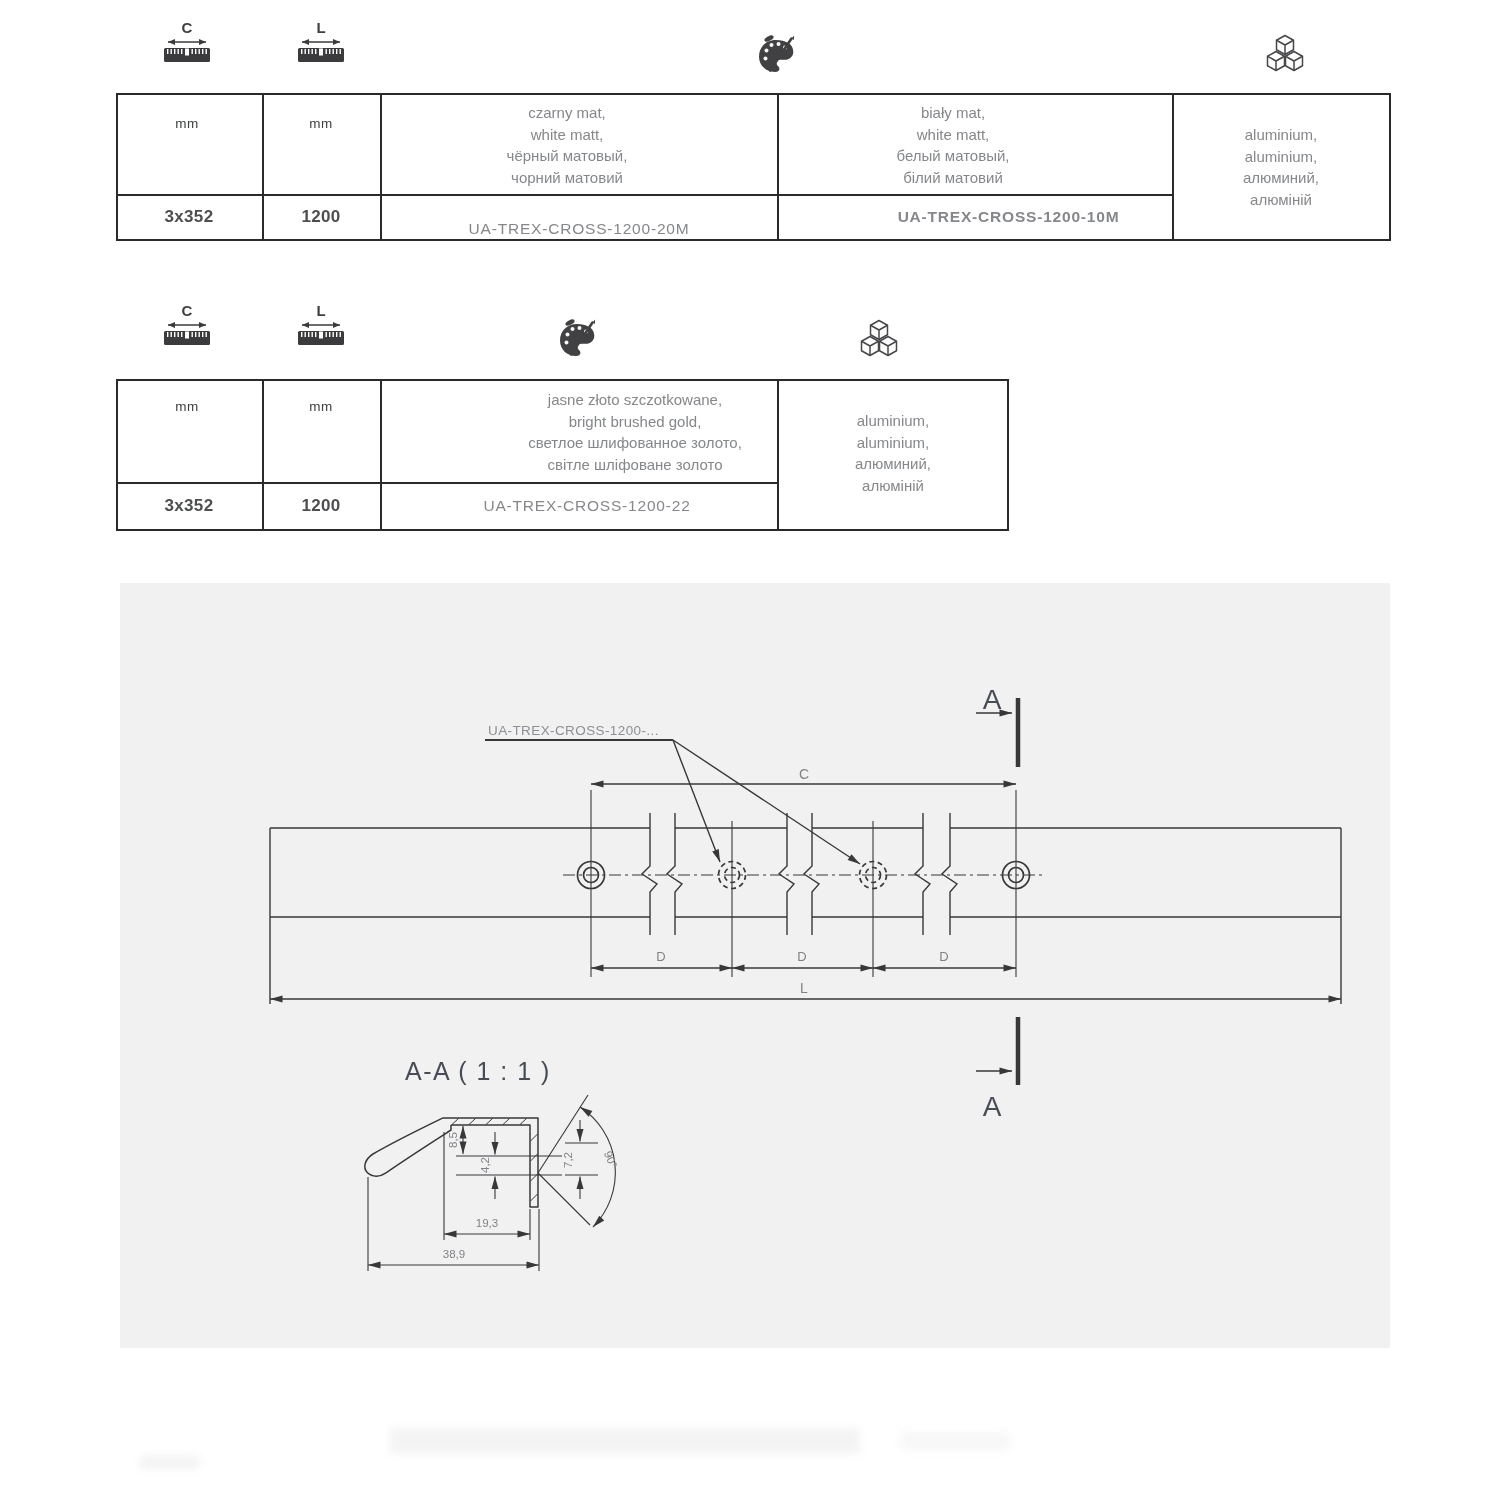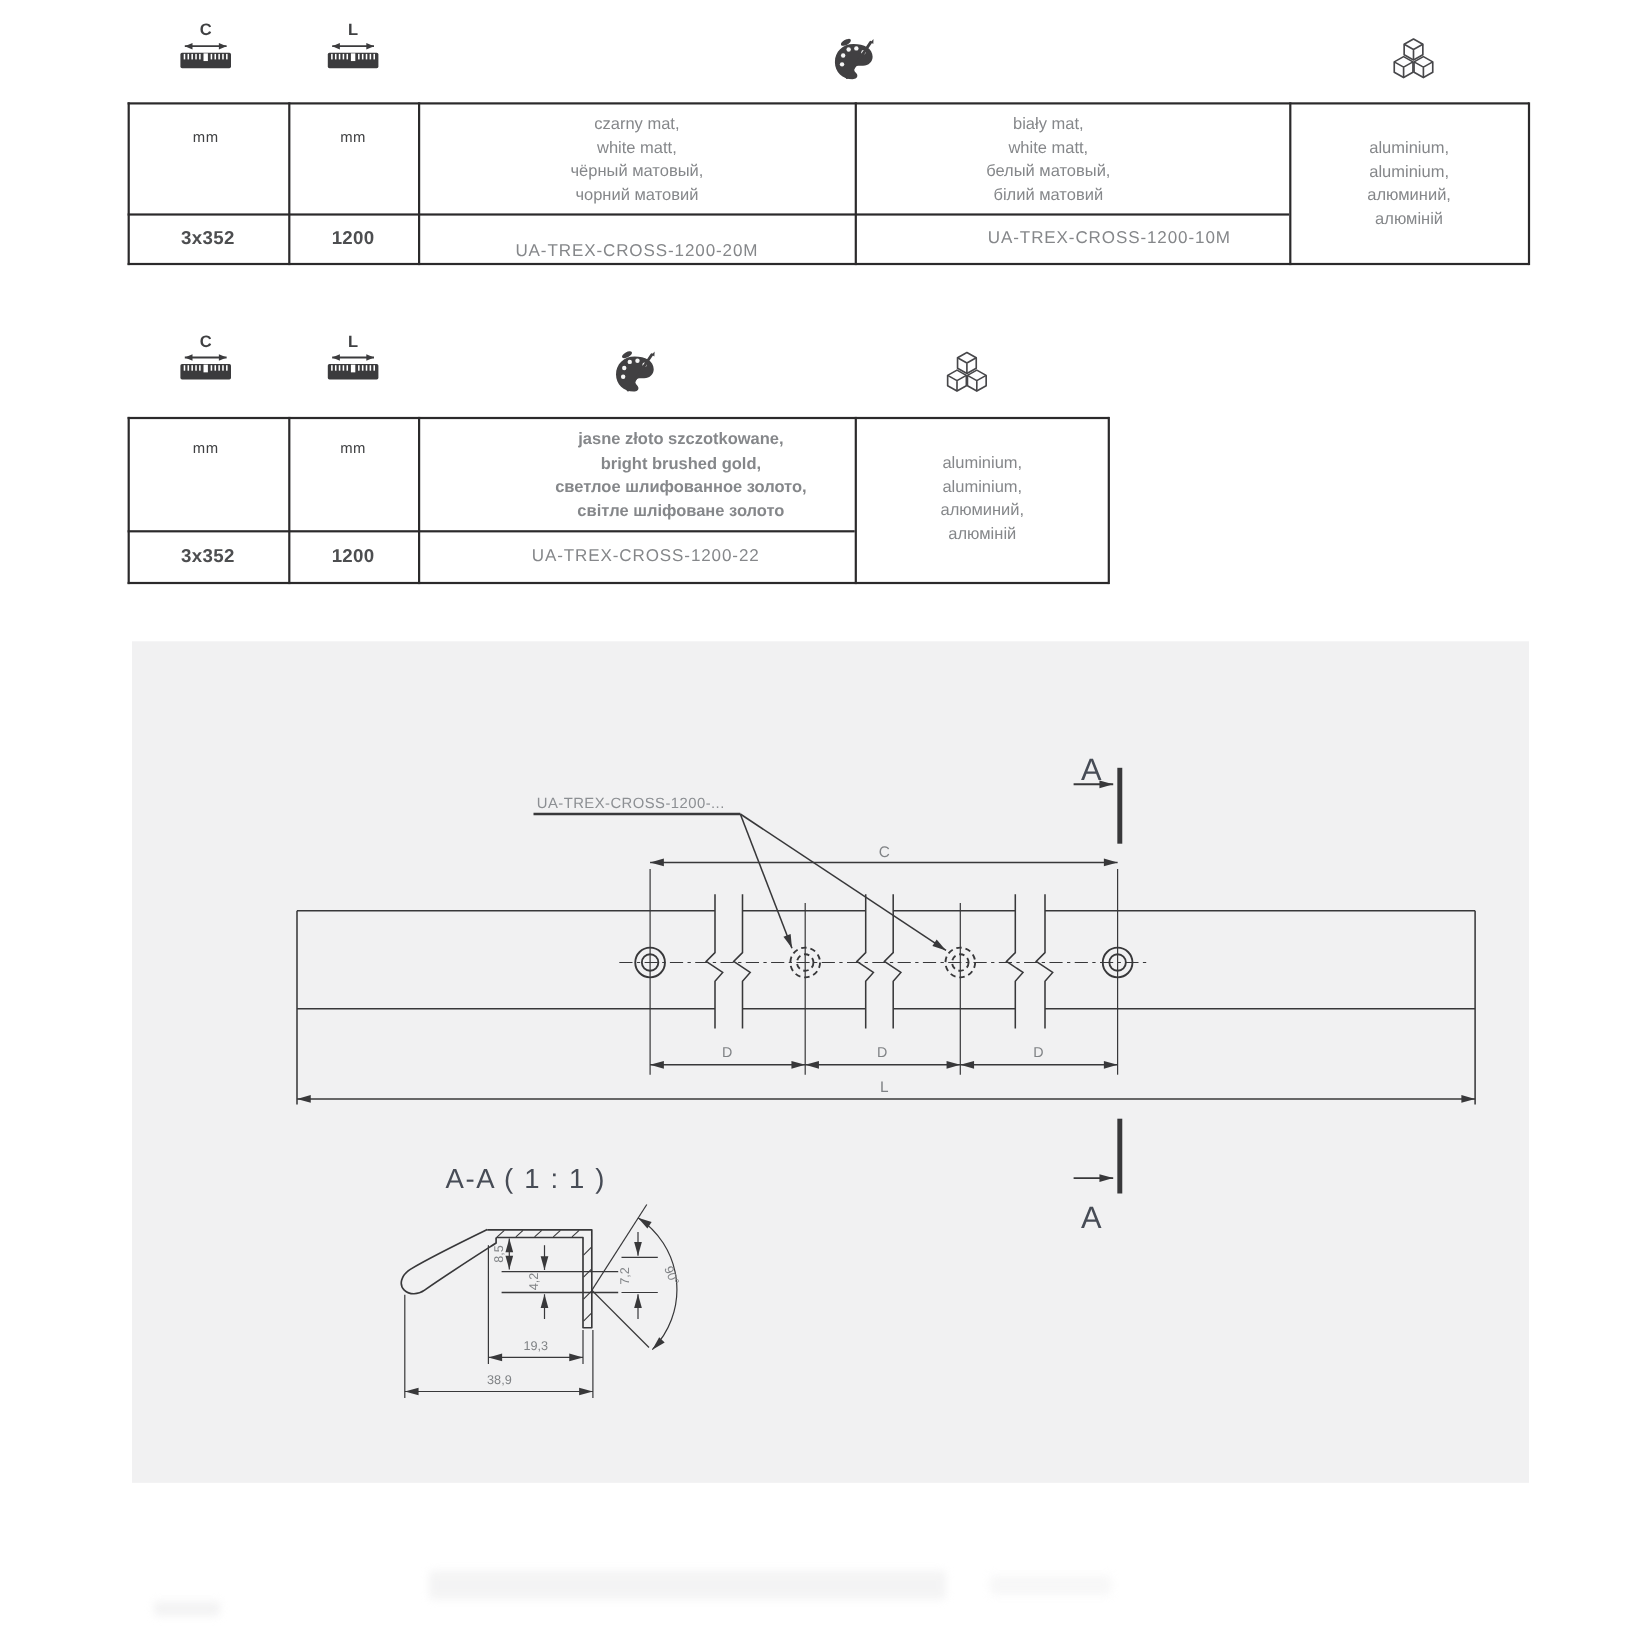--- a/index.html
+++ b/index.html
@@ -109,42 +109,42 @@
 <div class="hline" style="left:116px;top:93px;width:1274px;"></div>
 <div class="hline" style="left:116px;top:194px;width:1056px;"></div>
 <div class="hline" style="left:116px;top:239px;width:1274px;"></div>
 <div class="vline" style="left:116px;top:93px;height:148px;"></div>
 <div class="vline" style="left:262px;top:93px;height:148px;"></div>
 <div class="vline" style="left:380px;top:93px;height:148px;"></div>
 <div class="vline" style="left:777px;top:93px;height:148px;"></div>
 <div class="vline" style="left:1172px;top:93px;height:148px;"></div>
 <div class="vline" style="left:1389px;top:93px;height:148px;"></div>
 
-<div class="colorcell" style="left:382px;top:102px;width:394px;">
+<div class="colorcell" style="left:370px;top:102px;width:394px;">
   <div>czarny mat,</div>
   <div>white matt,</div>
   <div>чёрный матовый,</div>
   <div>чорний матовий</div>
 </div>
 <div class="colorcell" style="left:779px;top:102px;width:348px;">
   <div>biały mat,</div>
   <div>white matt,</div>
   <div>белый матовый,</div>
   <div>білий матовий</div>
 </div>
 <div class="colorcell" style="left:1174px;top:124px;width:214px;">
   <div>aluminium,</div>
   <div>aluminium,</div>
   <div>алюминий,</div>
   <div>алюміній</div>
 </div>
 <div class="valcell" style="left:116px;top:194px;width:146px;height:45px;">3x352</div>
 <div class="valcell" style="left:262px;top:194px;width:118px;height:45px;">1200</div>
 <div class="codecell" style="left:382px;top:206px;width:394px;height:45px;">UA-TREX-CROSS-1200-20M</div>
-<div class="codecell" style="left:779px;top:194px;width:459px;height:45px;">UA-TREX-CROSS-1200-10M</div>
+<div class="codecell" style="left:779px;top:194px;width:459px;height:45px;font-weight:bold;">UA-TREX-CROSS-1200-10M</div>
 
 <div class="icoblock" style="left:157px;top:303px;">
   <div class="icoletter">C</div>
   <svg width="50" height="28" viewBox="0 0 50 28" style="margin-top:2px">
     <line x1="6" y1="5" x2="44" y2="5" stroke="#3b3b3d" stroke-width="1.6"></line>
     <path d="M6,5 l7,-3 v6 z" fill="#3b3b3d"></path>
       <path d="M44,5 l-7,-3 v6 z" fill="#3b3b3d"></path>
     <rect x="2" y="11" width="46" height="14" rx="1.5" fill="#3b3b3d"></rect>
     <g fill="#ffffff">
       <rect x="5" y="12" width="1.4" height="5"></rect>
@@ -220,21 +220,21 @@
 
 <div class="hline" style="left:116px;top:379px;width:892px;"></div>
 <div class="hline" style="left:116px;top:482px;width:661px;"></div>
 <div class="hline" style="left:116px;top:529px;width:892px;"></div>
 <div class="vline" style="left:116px;top:379px;height:152px;"></div>
 <div class="vline" style="left:262px;top:379px;height:152px;"></div>
 <div class="vline" style="left:380px;top:379px;height:152px;"></div>
 <div class="vline" style="left:777px;top:379px;height:152px;"></div>
 <div class="vline" style="left:1007px;top:379px;height:152px;"></div>
 
-<div class="colorcell" style="left:382px;top:389px;width:474px;font-weight:bold;">
+<div class="colorcell" style="left:398px;top:389px;width:474px;">
   <div>jasne złoto szczotkowane,</div>
   <div>bright brushed gold,</div>
   <div>светлое шлифованное золото,</div>
   <div>світле шліфоване золото</div>
 </div>
 <div class="colorcell" style="left:779px;top:410px;width:228px;">
   <div>aluminium,</div>
   <div>aluminium,</div>
   <div>алюминий,</div>
   <div>алюміній</div>

